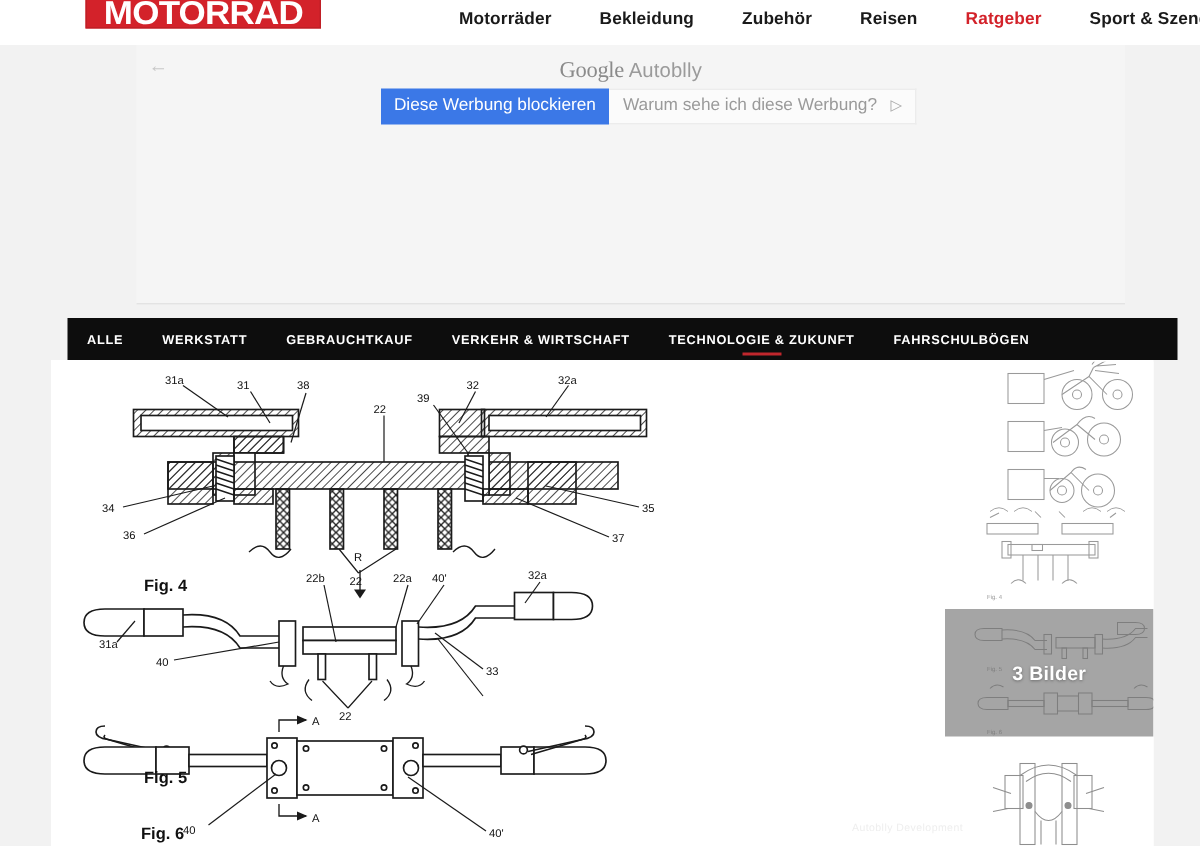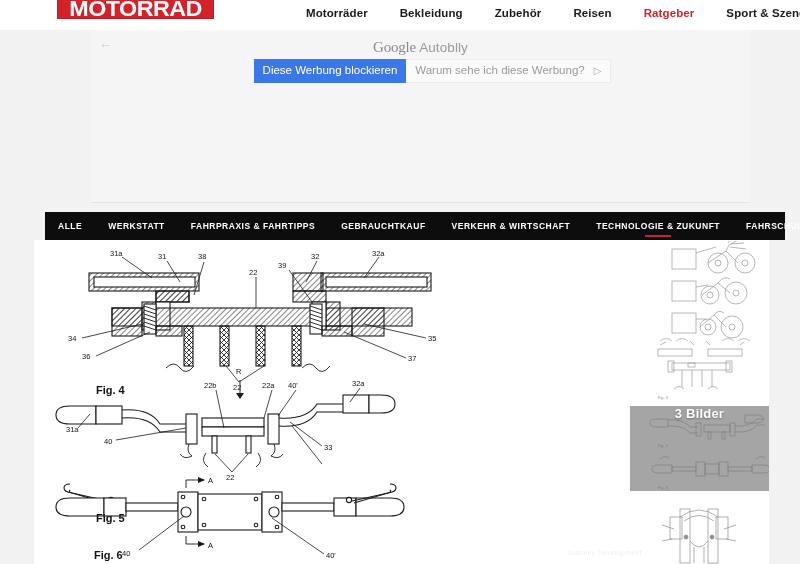--- a/index.html
+++ b/index.html
@@ -206,21 +206,21 @@
     display: block;
   }
   .bilder-overlay {
     position: absolute;
     left: 0;
     top: 165px;
     width: 139px;
     height: 85px;
     background: rgba(110,110,110,0.62);
     display: flex;
-    align-items: flex-start;
+    align-items: center;
     justify-content: center;
   }
   .bilder-label {
     color: #ffffff;
     font-size: 13px;
     font-weight: bold;
     letter-spacing: 0.2px;
     text-shadow: 0 1px 2px rgba(0,0,0,0.35);
   }
   .watermark {
@@ -273,21 +273,20 @@
       <button class="btn-why">
         <span>Warum sehe ich diese Werbung?</span>
         <span class="playicon">▷</span>
       </button>
     </div>
   </div>
 
   <div class="catbar">
     <div class="cat-item">ALLE</div>
     <div class="cat-item">WERKSTATT</div>
-    <div class="cat-item">FAHRPRAXIS &amp; FAHRTIPPS</div>
     <div class="cat-item">GEBRAUCHTKAUF</div>
     <div class="cat-item">VERKEHR &amp; WIRTSCHAFT</div>
     <div class="cat-item active">TECHNOLOGIE &amp; ZUKUNFT</div>
     <div class="cat-item">FAHRSCHULBÖGEN</div>
   </div>
 
   <div class="content">
 
     <div class="figure-col">
       <svg width="596" height="324" viewBox="0 0 596 324" xmlns="http://www.w3.org/2000/svg">

